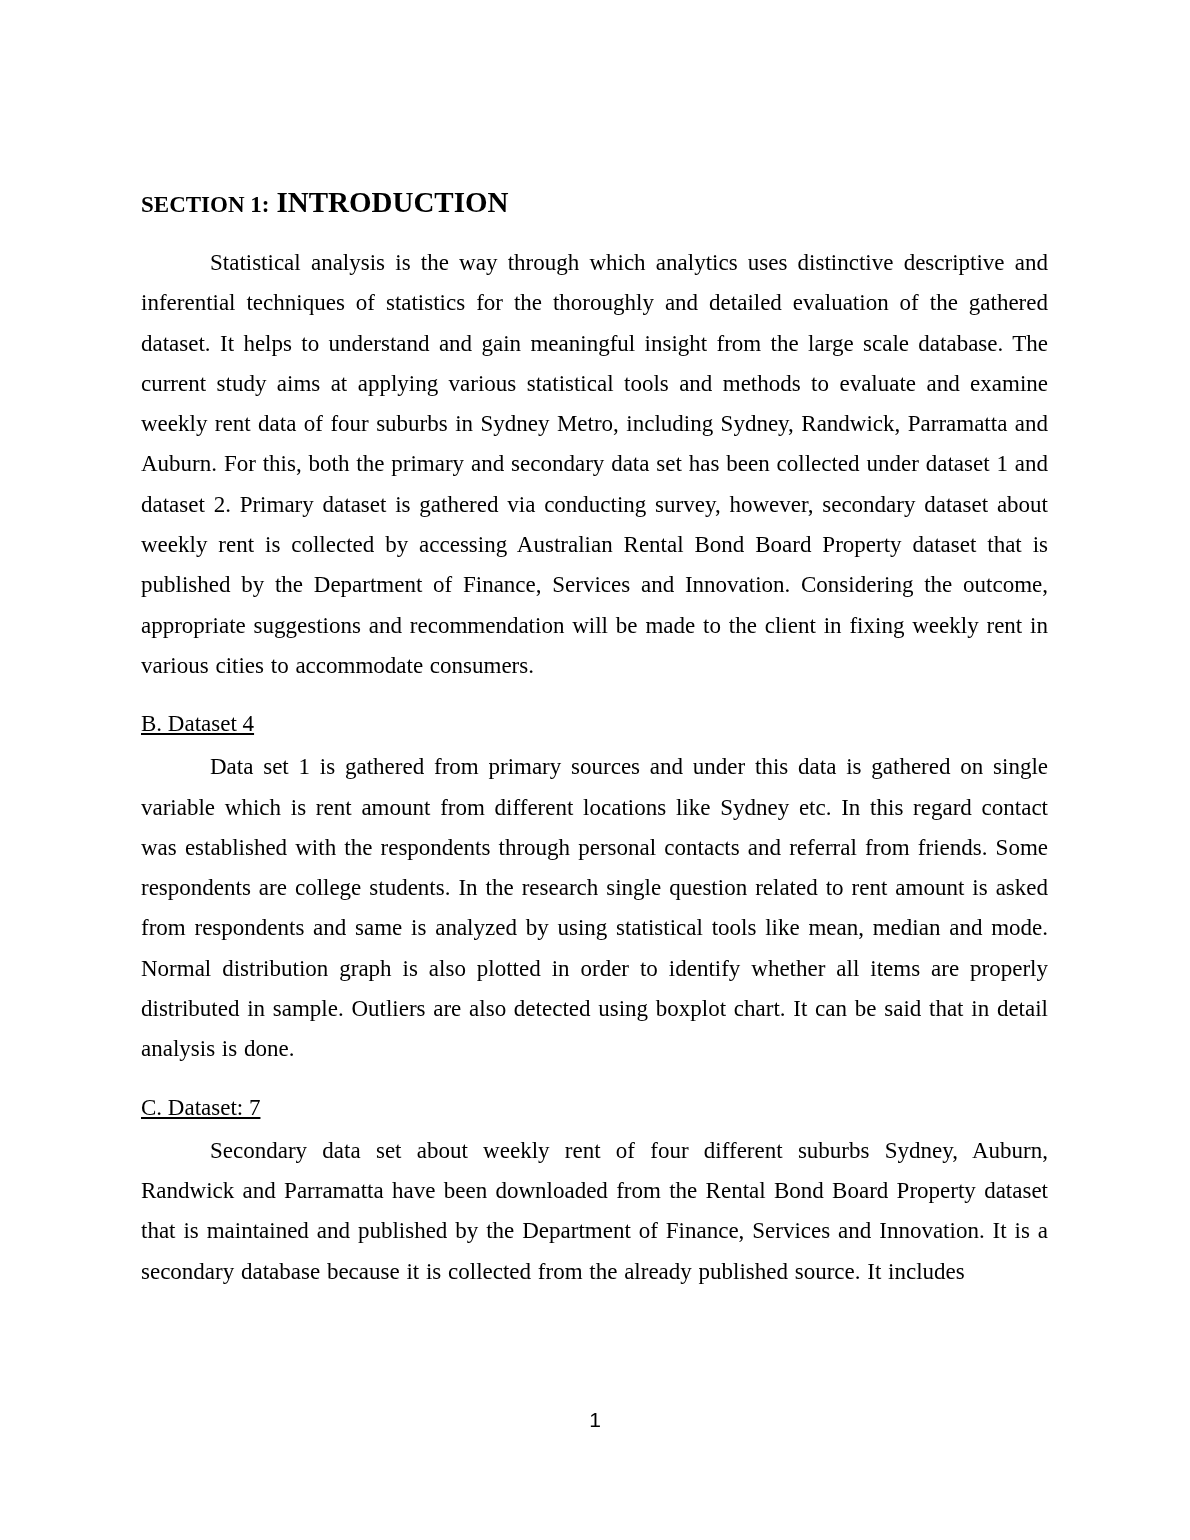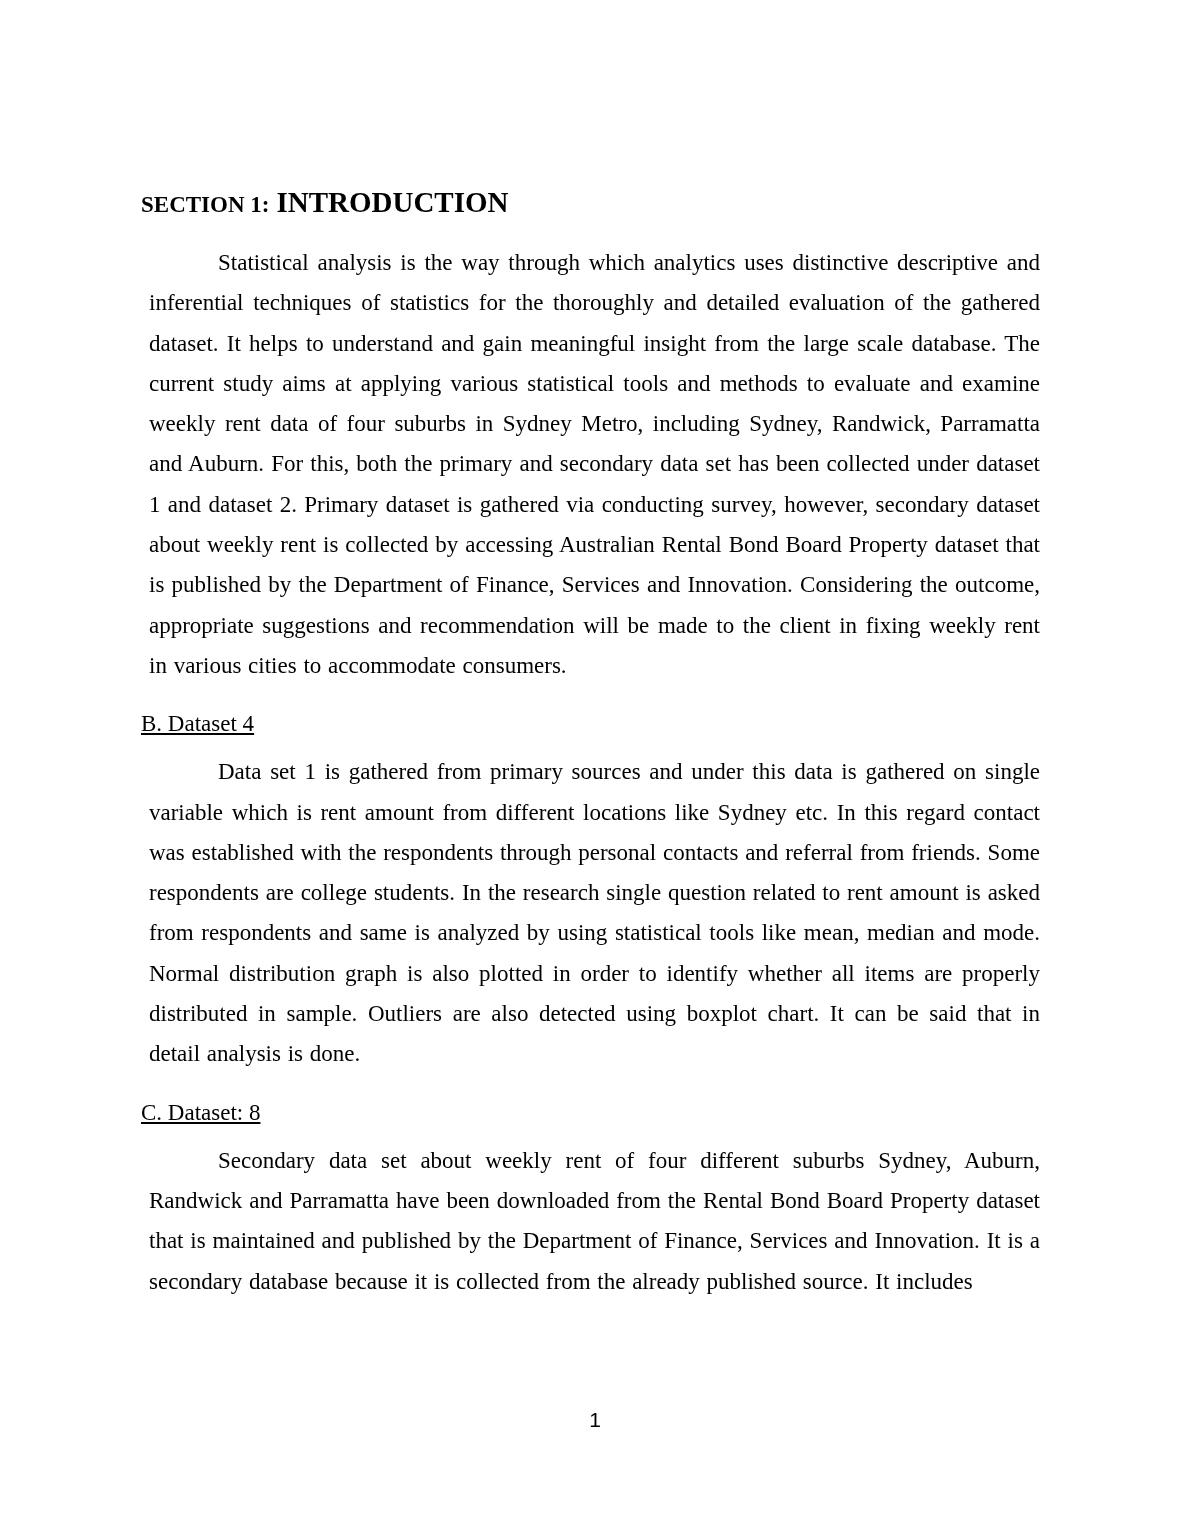--- a/index.html
+++ b/index.html
@@ -50,21 +50,21 @@
     margin: 18px 0 3px 0;
   }
   .doc-section:first-of-type .heading {
     margin-top: 0;
   }
   .para {
     font-size: 23px;
     line-height: 40.3px;
     text-align: justify;
     text-indent: 69px;
-    margin: 8px;
+    margin: 0;
     word-spacing: 1px;
   }
   .page-number {
     position: absolute;
     top: 1407px;
     left: 0;
     width: 100%;
     text-align: center;
     font-family: "Liberation Sans", sans-serif;
     font-size: 21px;
@@ -83,20 +83,20 @@
     <section class="doc-section">
       <p class="para">Statistical analysis is the way through which analytics uses distinctive descriptive and inferential techniques of statistics for the thoroughly and detailed evaluation of the gathered dataset. It helps to understand and gain meaningful insight from the large scale database. The current study aims at applying various statistical tools and methods to evaluate and examine weekly rent data of four suburbs in Sydney Metro, including Sydney, Randwick, Parramatta and Auburn. For this, both the primary and secondary data set has been collected under dataset 1 and dataset 2. Primary dataset is gathered via conducting survey, however, secondary dataset about weekly rent is collected by accessing Australian Rental Bond Board Property dataset that is published by the Department of Finance, Services and Innovation. Considering the outcome, appropriate suggestions and recommendation will be made to the client in fixing weekly rent in various cities to accommodate consumers.</p>
     </section>
 
     <section class="doc-section">
       <h2 class="heading">B. Dataset 4</h2>
       <p class="para">Data set 1 is gathered from primary sources and under this data is gathered on single variable which is rent amount from different locations like Sydney etc. In this regard contact was established with the respondents through personal contacts and referral from friends. Some respondents are college students. In the research single question related to rent amount is asked from respondents and same is analyzed by using statistical tools like mean, median and mode. Normal distribution graph is also plotted in order to identify whether all items are properly distributed in sample. Outliers are also detected using boxplot chart. It can be said that in detail analysis is done.</p>
     </section>
 
     <section class="doc-section">
-      <h2 class="heading">C. Dataset: 8</h2>
+      <h2 class="heading">C. Dataset: 7</h2>
       <p class="para">Secondary data set about weekly rent of four different suburbs Sydney, Auburn, Randwick and Parramatta have been downloaded from the Rental Bond Board Property dataset that is maintained and published by the Department of Finance, Services and Innovation. It is a secondary database because it is collected from the already published source. It includes</p>
     </section>
 
   </div>
 
   <div class="page-number">1</div>
 </div>
 
 </body></html>

